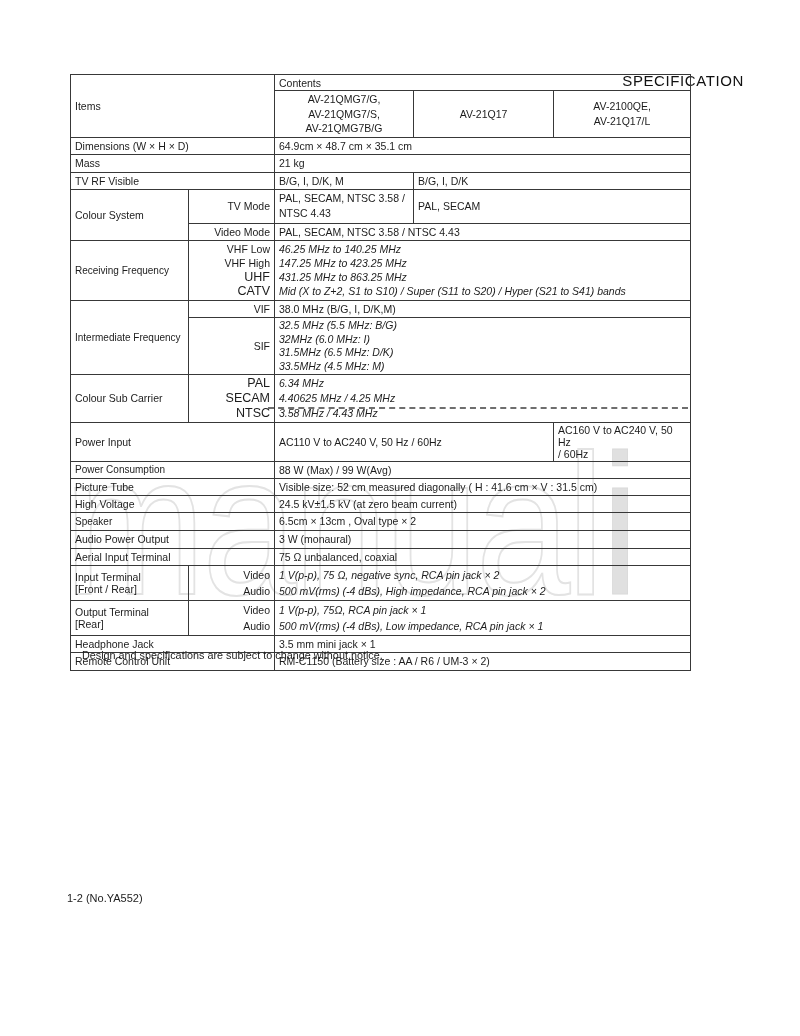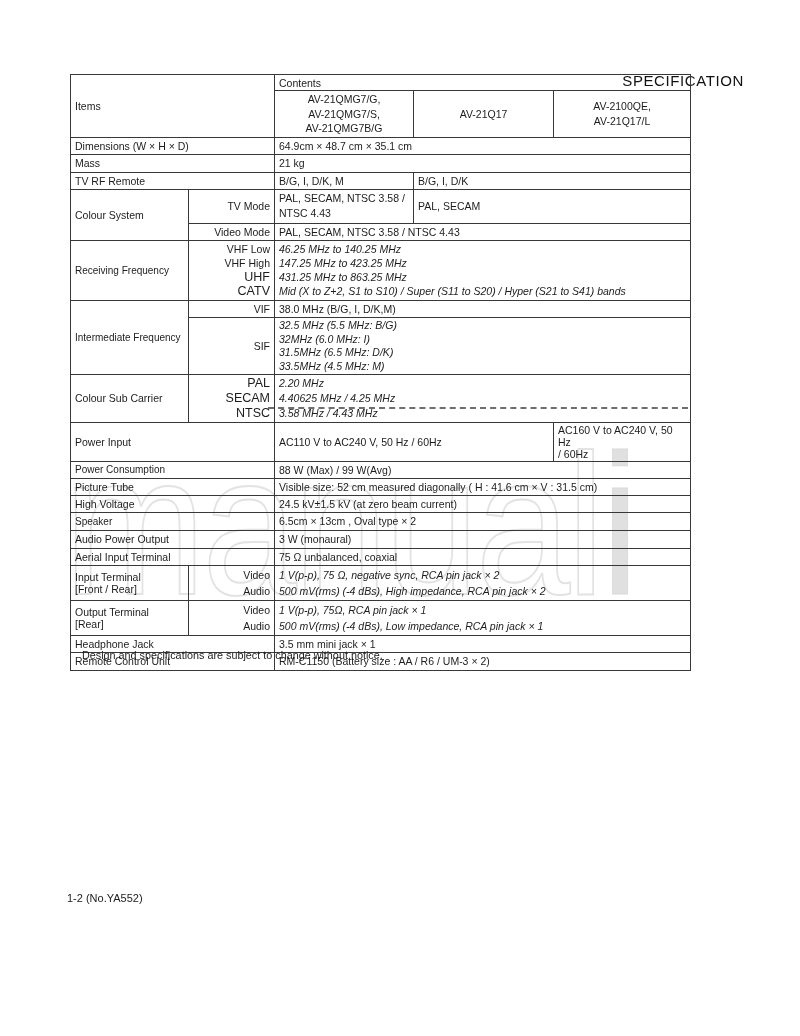--- a/index.html
+++ b/index.html
@@ -90,21 +90,21 @@
     <td class="lbl" colspan="2">Dimensions (W × H × D)</td>
     <td class="val" colspan="3">64.9cm × 48.7 cm × 35.1 cm</td>
   </tr>
 
   <tr style="height:18px">
     <td class="lbl" colspan="2">Mass</td>
     <td class="val" colspan="3">21 kg</td>
   </tr>
 
   <tr style="height:17px">
-    <td class="lbl" colspan="2">TV RF Remote</td>
+    <td class="lbl" colspan="2">TV RF Visible</td>
     <td class="val">B/G, I, D/K, M</td>
     <td class="val" colspan="2">B/G, I, D/K</td>
   </tr>
 
   <tr style="height:33px">
     <td class="lbl vtop" rowspan="2">Colour System</td>
     <td class="sub vtop">TV Mode</td>
     <td class="val vtop tvmode-val">
       <div>PAL, SECAM, NTSC 3.58 /</div>
       <div>NTSC 4.43</div>
@@ -148,21 +148,21 @@
   </tr>
 
   <tr style="height:45px">
     <td class="lbl vtop">Colour Sub Carrier</td>
     <td class="sub vtop h15">
       <div class="subline big">PAL</div>
       <div class="subline big">SECAM</div>
       <div class="subline big">NTSC</div>
     </td>
     <td class="val vtop h15" colspan="3">
-      <div class="valline">2.20 MHz</div>
+      <div class="valline">6.34 MHz</div>
       <div class="valline">4.40625 MHz / 4.25 MHz</div>
       <div class="valline">3.58 MHz / 4.43 MHz</div>
     </td>
   </tr>
 
   <tr style="height:32px">
     <td class="lbl vtop" colspan="2">Power Input</td>
     <td class="val vtop" colspan="2">AC110 V to AC240 V, 50 Hz / 60Hz</td>
     <td class="val vtop">
       <div>AC160 V to AC240 V, 50 Hz</div>

